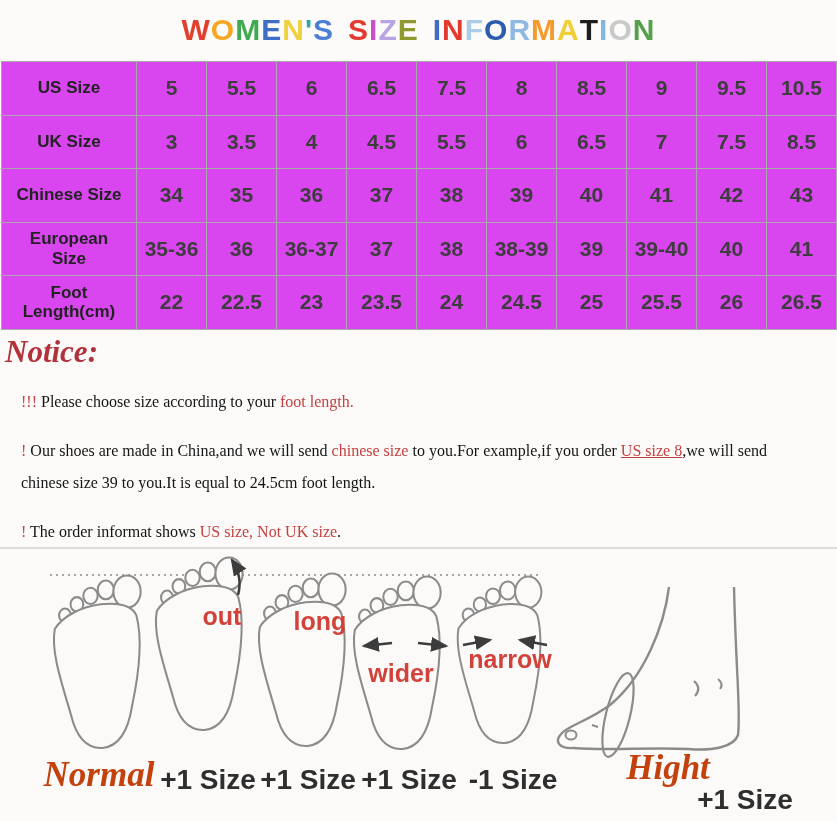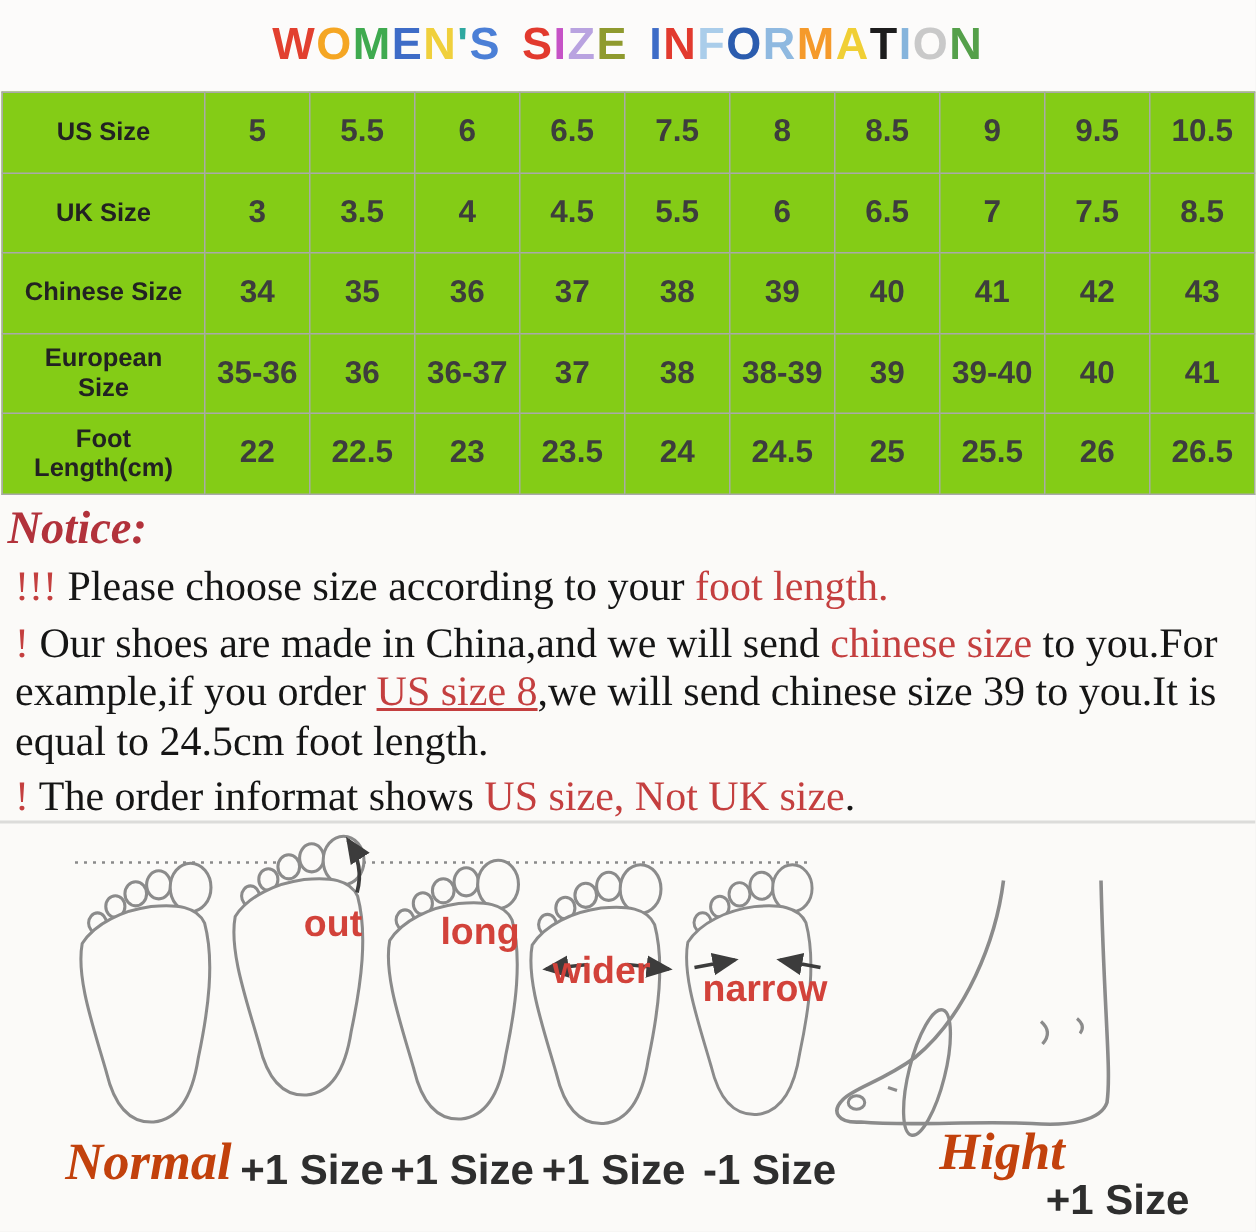--- a/index.html
+++ b/index.html
@@ -16,41 +16,41 @@
     background:#fcfbfa;
   }
   .title-word{display:inline-flex;margin:0 7px;}
   .title-letter{
     font-size:30px;font-weight:800;letter-spacing:1px;
     font-family:"Liberation Sans",sans-serif;
   }
   
   table.size-table{
     position:absolute;top:61px;left:1px;width:835px;
-    border-collapse:collapse;table-layout:fixed;background:#84cc16;
+    border-collapse:collapse;table-layout:fixed;background:#d946ef;
   }
   table.size-table td{
     border:1.5px solid #a9a9a9;height:52.5px;text-align:center;
     vertical-align:middle;color:#3d3d3d;font-size:21px;font-weight:600;
     padding:0;
   }
   table.size-table td.rowlabel{
     font-size:17px;font-weight:700;color:#222;line-height:1.15;
     padding:0 10px;
   }
   col.c-label{width:135px;}
   col.c-data{width:70px;}
   
   .notice{position:absolute;top:334px;left:5px;width:830px;}
   .notice-heading{
     margin:0 0 6px 0;font-family:"Liberation Serif",serif;
     font-style:italic;font-weight:700;font-size:31px;color:#b2323b;
   }
   .notice p{
-    margin:5px;font-family:"Liberation Serif",serif;font-size:28px;
+    margin:16px;font-family:"Liberation Serif",serif;font-size:16px;
     line-height:32.5px;color:#151515;
   }
   .seg-red{color:#c43f3f;}
   .seg-red-u{color:#c43f3f;text-decoration:underline;}
   
   .divider{
     position:absolute;top:547px;left:0;width:837px;height:0;
     border-top:2px solid #dcdcda;
   }
   
@@ -238,21 +238,21 @@
         <ellipse cx="70" cy="130" rx="12" ry="43" transform="rotate(14 70 130)" fill="none" stroke="#8b8b8b" stroke-width="2.2"></ellipse>
         <path d="M146,96 Q154,103 147,111" fill="none" stroke="#8b8b8b" stroke-width="2.2"></path>
         <path d="M170,94 Q176,99 172,104" fill="none" stroke="#8b8b8b" stroke-width="2"></path>
         <ellipse cx="23" cy="150" rx="5.5" ry="4.5" fill="none" stroke="#8b8b8b" stroke-width="2"></ellipse>
         <path d="M44,140 l6,2" stroke="#8b8b8b" stroke-width="2"></path>
       </g>
     </svg>
 
     <span class="foot-label" style="left:222px;top:47px;">out</span>
     <span class="foot-label" style="left:320px;top:52px;text-align:center;">long</span>
-    <span class="foot-label" style="left:401px;top:78px;">wider</span>
+    <span class="foot-label" style="left:401px;top:104px;">wider</span>
     <span class="foot-label" style="left:510px;top:90px;">narrow</span>
 
     <span class="caption-script" style="left:99px;top:200px;">Normal</span>
     <span class="caption-size" style="left:208px;top:209px;">+1 Size</span>
     <span class="caption-size" style="left:308px;top:209px;">+1 Size</span>
     <span class="caption-size" style="left:409px;top:209px;">+1 Size</span>
     <span class="caption-size" style="left:513px;top:209px;">-1 Size</span>
     <span class="caption-script" style="left:668px;top:193px;">Hight</span>
     <span class="caption-size" style="left:745px;top:229px;">+1 Size</span>
   </div>

